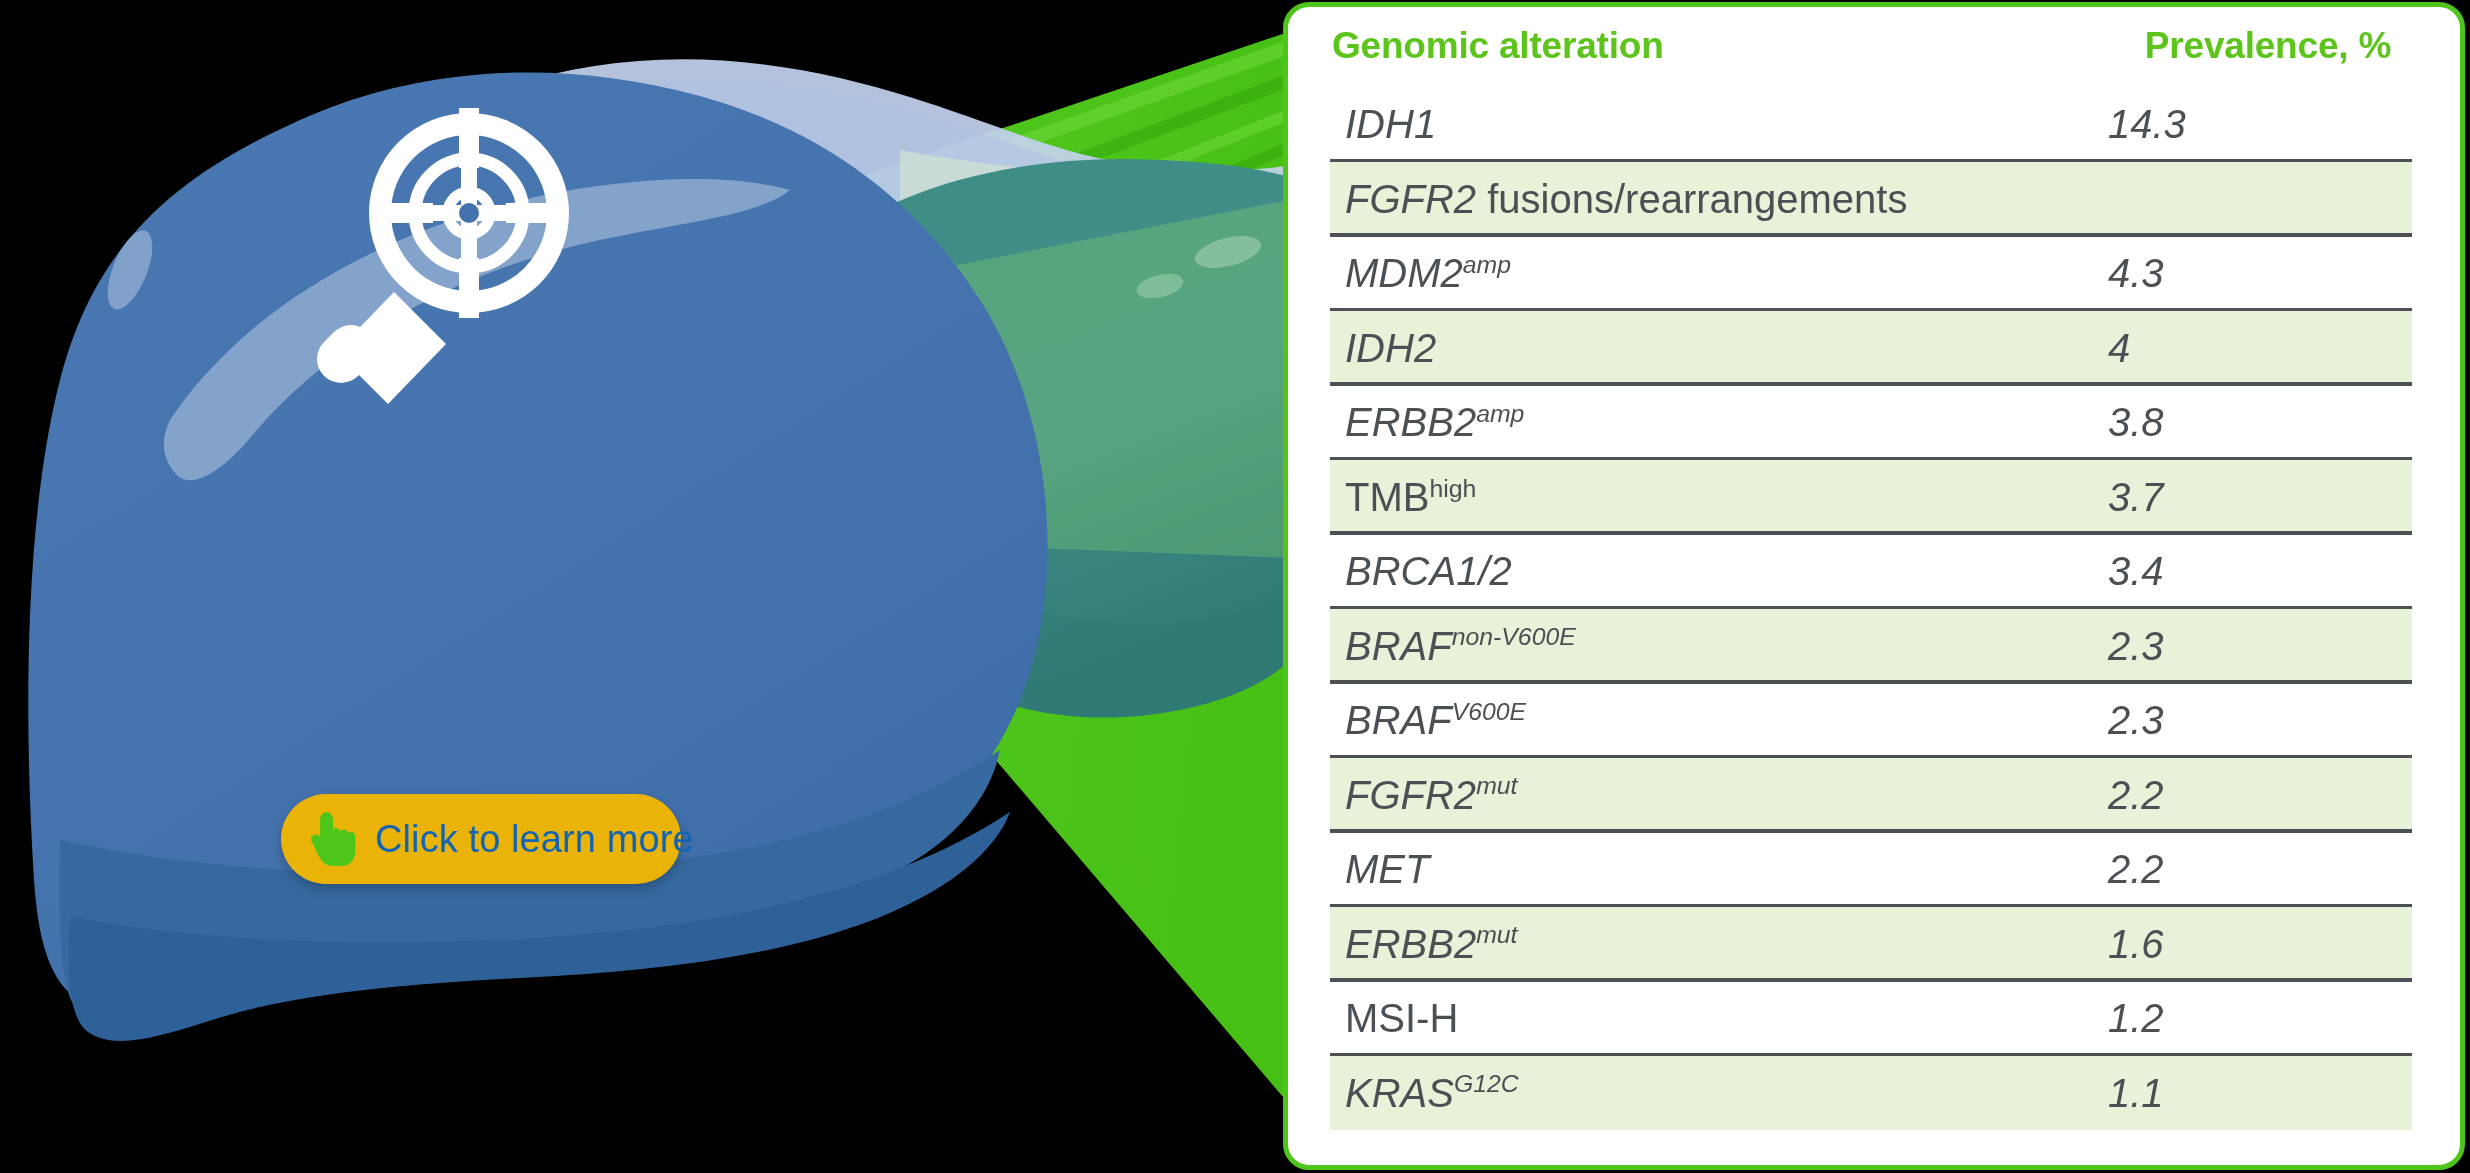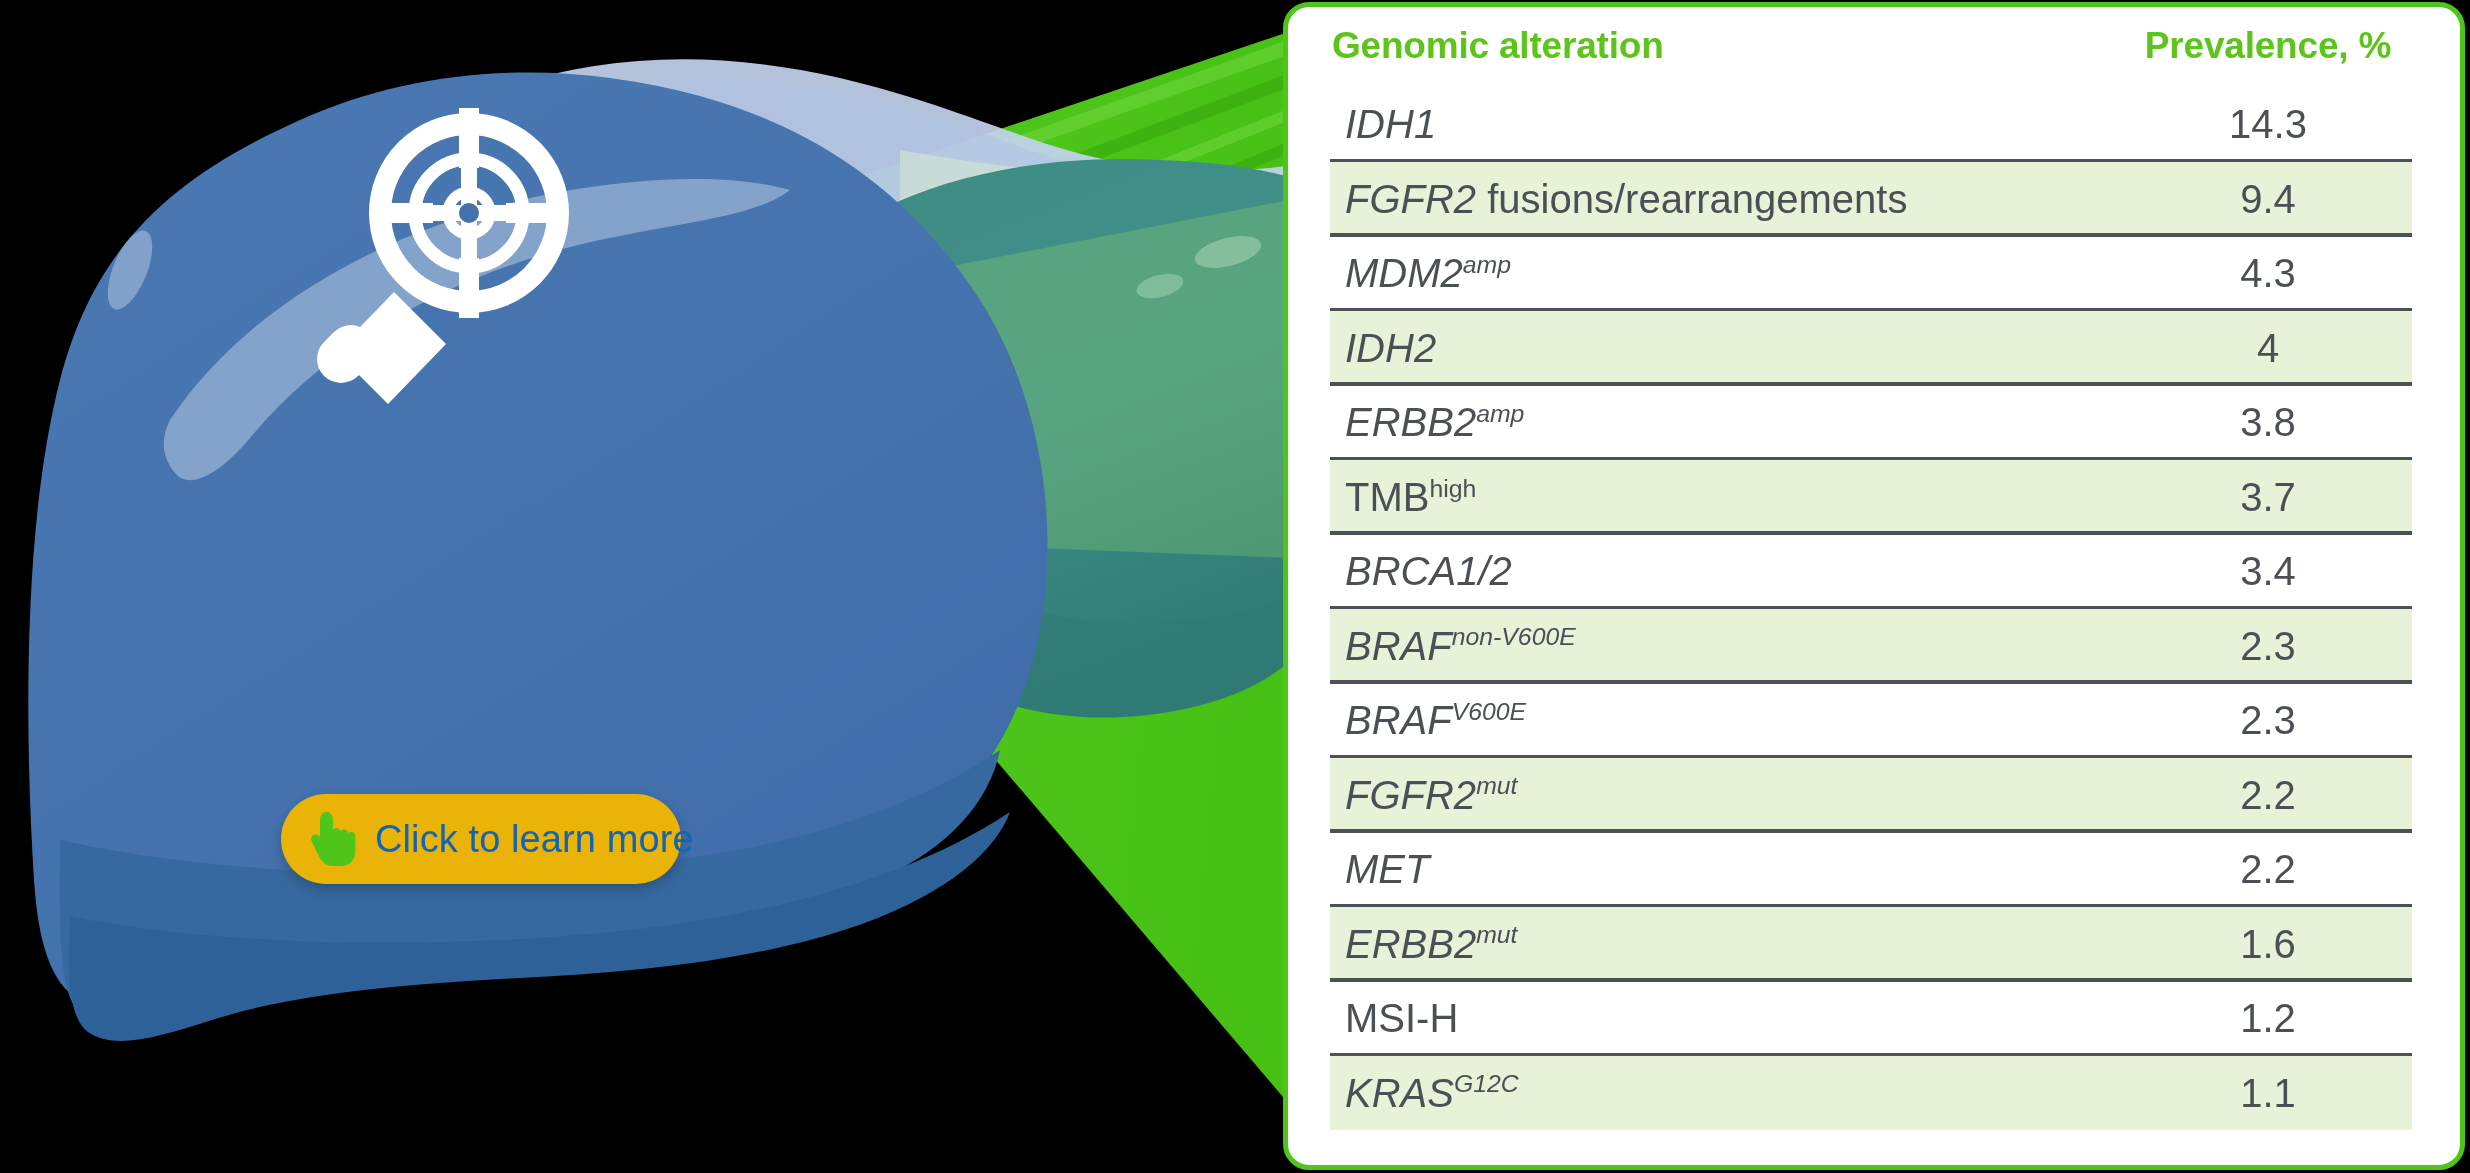--- a/index.html
+++ b/index.html
@@ -75,24 +75,25 @@
     font-size:0.62em;
     vertical-align:super;
     line-height:0;
   }
   .cell-name sup.i { font-style:italic;margin-top:37px; }
   .cell-name sup.n { font-style:normal; }
 
   .cell-val {
     position:absolute; left:820px; top:50%;
     transform:translateY(-50%);
-    width:320px; text-align:center;
+    width:320px; 
     font-size:40px;
     color:#4b5055;
     line-height:1;
+    font-style:italic;
   }
 
   
   #cta {
     position:absolute;
     left:281px; top:794px;
     width:400px; height:90px;
     background:#eab308;
     border-radius:46px;
     display:flex; align-items:center;
@@ -246,21 +247,20 @@
       <div class="rows" id="rows-host">
           <div class="row">
             <div class="stripe"></div>
             <div class="cell-name"><span class="gene">IDH1</span></div>
             <div class="cell-val">14.3</div>
           </div>
           <div class="row alt">
             <div class="divider"></div>
             <div class="stripe"></div>
             <div class="cell-name"><span class="gene">FGFR2</span><span class="plain"> fusions/rearrangements</span></div>
-            <div class="cell-val">9.4</div>
           </div>
           <div class="row">
             <div class="divider"></div>
             <div class="stripe"></div>
             <div class="cell-name"><span class="gene">MDM2</span><sup class="i">amp</sup></div>
             <div class="cell-val">4.3</div>
           </div>
           <div class="row alt">
             <div class="divider"></div>
             <div class="stripe"></div>

